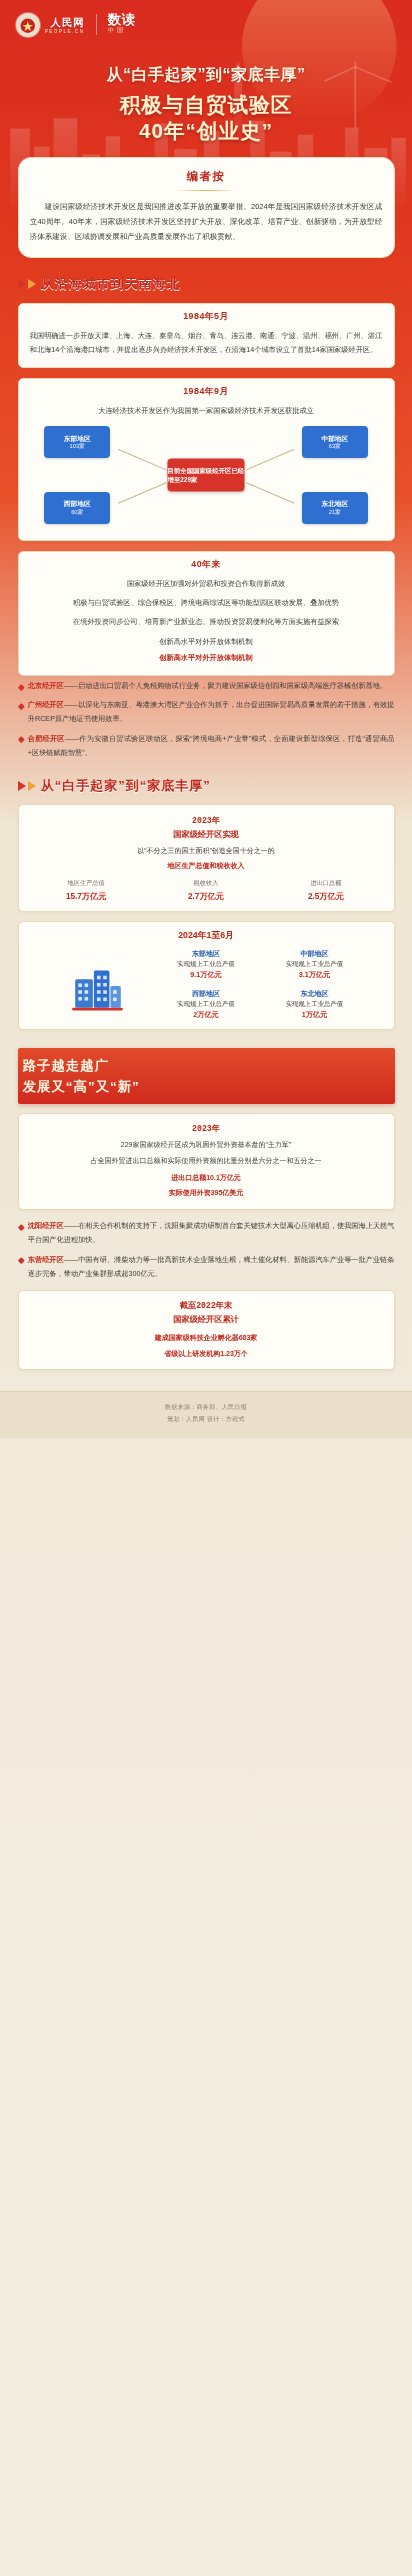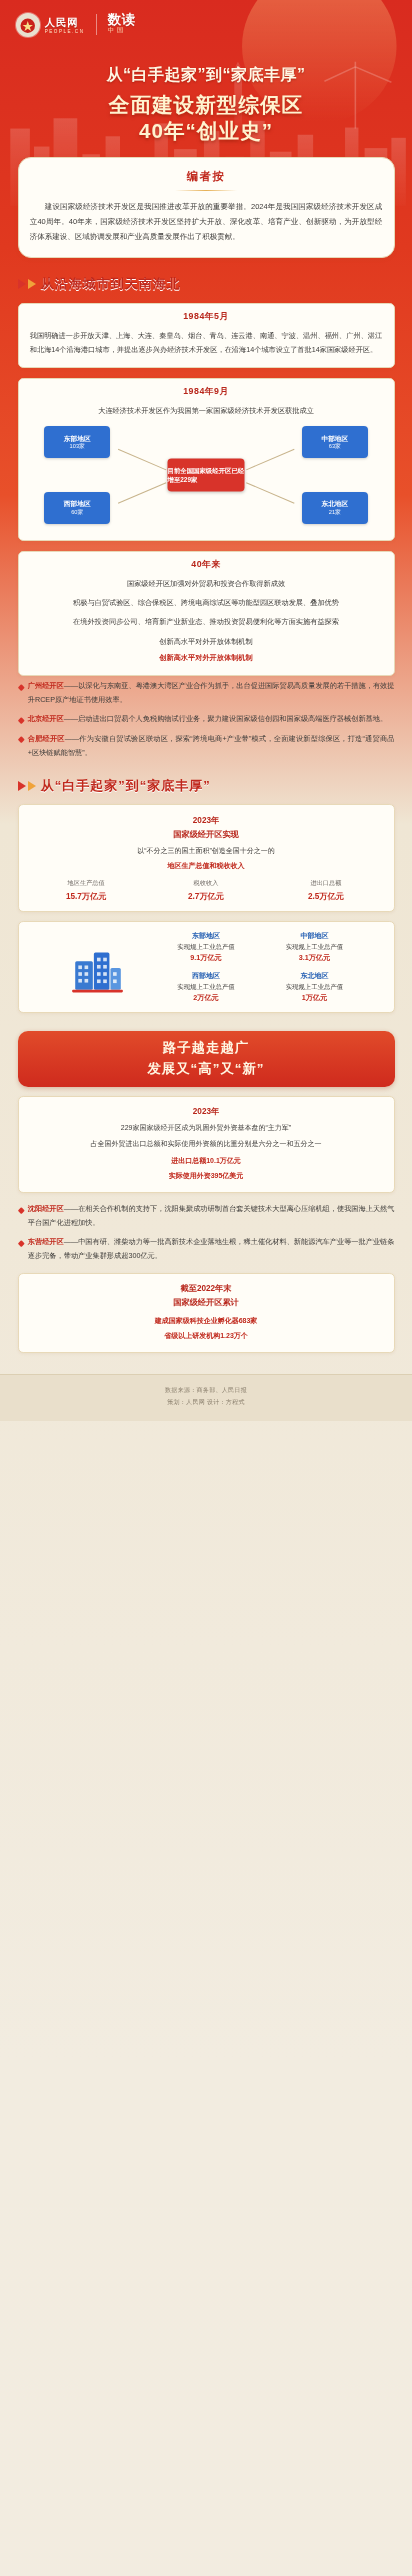--- a/index.html
+++ b/index.html
@@ -33,20 +33,21 @@
     width: 24px; height: 24px; border-radius: 50%;
     background: #e8e0cf;
     display: flex; align-items: center; justify-content: center;
     box-shadow: 0 0 0 1px rgba(255,255,255,.35);
   }
   .logo-circle svg { display:block; }
   .logo-text {
     color: #fff; font-size: 10.3px; font-weight: bold; letter-spacing: 1px;
     text-shadow: 0 0.5px 1px rgba(0,0,0,.25);
     line-height: 1.1;
+    text-align: right;
   }
   .logo-sub { color:#ffe9c9; font-size: 4.6px; letter-spacing: 1.5px; font-weight: normal; }
   .divider-v { width:0.5px; height:20.6px; background: rgba(255,255,255,.45); margin: 1px 2.1px 0 2.1px;}
   .brand2 { color:#fff; line-height:1.05; }
   .brand2 .big { font-size: 13.4px; font-weight: bold; letter-spacing:0.5px; text-shadow:0 0.5px 1px rgba(0,0,0,.2);}
   .brand2 .small { font-size: 6.2px; letter-spacing: 3.1px; color:#ffe2bb; }
 
   
   .skyline {
     position:absolute; top:0; left:0; width:412px; height:216px; z-index:1; opacity:.85;
@@ -122,23 +123,22 @@
   }
   .sec-head h2 {
     font-size: 13px; font-weight: bold; color: #c0281c; letter-spacing: 1px;
     text-shadow: 0 0.5px 0 #fff;
   }
 
   
   .ribbon {
     margin: 18.5px 0 5.2px 0;
     background: linear-gradient(180deg,#e14b2a,#cf2a1d);
-    border-radius: 10px;
+    border-radius: 2px;
     color: #fff6e2;
-    text-align: center;
     padding: 8.2px 5.2px;
     box-shadow: 0 1.5px 4.1px rgba(160,50,20,.25);
   }
   .ribbon .l1 { font-size: 13.4px; font-weight: bold; letter-spacing:1px; }
   .ribbon .l2 { font-size: 13.4px; font-weight: bold; letter-spacing:1px; margin-top:3.1px; }
 
   
   .tl-card {
     background:#fffdf7;
     border:0.5px solid #e8d9b8;
@@ -190,21 +190,21 @@
     content:""; position:absolute; left:1px; top:5.7px;
     width: 4.6px; height:4.6px; background:#d8332a; border-radius:1px; transform: rotate(45deg);
   }
   .b-title { font-weight:bold; color:#c0281c; }
 
   
   .stat-panel {
     background:#fffdf7; border:0.5px solid #e8d9b8; border-radius:5.2px;
     padding: 8.2px 10.3px 9.3px; margin-top: 9.3px; box-shadow:0 1px 3.1px rgba(150,90,40,.08);
   }
-  .stat-head { text-align:center; font-size:8.2px; font-weight:bold; color:#b8261b; line-height:1.7; }
+  .stat-head { text-align:center; font-size:8.2px; font-weight:bold; color:#b8261b; line-height:1.7;font-family:Liberation Mono, monospace; }
   .stat-sub { text-align:center; font-size:7px; color:#3c3a38; line-height:1.9; margin-top:2.1px; }
   .stat-row {
     display:flex; justify-content:space-between; gap:5.2px; margin-top:7.2px;
   }
   .stat-item { flex:1; text-align:center; }
   .stat-item .lbl { font-size:6.2px; color:#6b6560; }
   .stat-item .val { font-size:8.2px; font-weight:bold; color:#c0281c; margin-top:2.1px; }
 
   
   .quad {
@@ -290,21 +290,21 @@
     <div class="divider-v"></div>
     <div class="brand2">
       <div class="big">数读</div>
       <div class="small">中国</div>
     </div>
   </div>
 
   <div class="title-wrap">
     <div class="title-line1">从“白手起家”到“家底丰厚”</div>
     <div class="title-line2">
-      <span>全面建设新型综保区</span><br>
+      <span>积极与自贸试验区</span><br>
       <span>40年“创业史”</span>
     </div>
   </div>
 
   <div class="content">
 
     <div class="card">
       <div class="card-title">编者按</div>
       <div class="para">建设国家级经济技术开发区是我国推进改革开放的重要举措。2024年是我国国家级经济技术开发区成立40周年。40年来，国家级经济技术开发区坚持扩大开放、深化改革、培育产业、创新驱动，为开放型经济体系建设、区域协调发展和产业高质量发展作出了积极贡献。</div>
     </div>
@@ -363,24 +363,24 @@
         <p style="text-align:center">国家级经开区加强对外贸易和投资合作取得新成效</p>
         <p style="text-align:center;margin-top:5.2px">积极与自贸试验区、综合保税区、跨境电商综试区等功能型园区联动发展、叠加优势</p>
         <p style="text-align:center;margin-top:5.2px">在境外投资同步公司、培育新产业新业态、推动投资贸易便利化等方面实施有益探索</p>
         <p style="text-align:center;margin-top:5.2px">创新高水平对外开放体制机制</p>
         <p style="text-align:center;margin-top:2px;color:#c0281c;font-weight:bold">创新高水平对外开放体制机制</p>
       </div>
     </div>
 
     <ul class="bul">
       <li>
-        <span class="b-title">广州经开区</span><span>——以深化与东南亚、粤港澳大湾区产业合作为抓手，出台促进国际贸易高质量发展的若干措施，有效提升RCEP原产地证书使用效率。</span>
+        <span class="b-title">北京经开区</span><span>——启动进出口贸易个人免税购物试行业务，聚力建设国家级信创园和国家级高端医疗器械创新基地。</span>
       </li>
       <li>
-        <span class="b-title">北京经开区</span><span>——启动进出口贸易个人免税购物试行业务，聚力建设国家级信创园和国家级高端医疗器械创新基地。</span>
+        <span class="b-title">广州经开区</span><span>——以深化与东南亚、粤港澳大湾区产业合作为抓手，出台促进国际贸易高质量发展的若干措施，有效提升RCEP原产地证书使用效率。</span>
       </li>
       <li>
         <span class="b-title">合肥经开区</span><span>——作为安徽自贸试验区联动区，探索“跨境电商+产业带”模式，全面建设新型综保区，打造“通贸商品+区块链赋能智慧”。</span>
       </li>
     </ul>
 
     <div class="sec-head">
       <span class="mark"></span>
       <span class="mark2"></span>
       <h2>从“白手起家”到“家底丰厚”</h2>
@@ -402,20 +402,21 @@
           <div class="val">2.7万亿元</div>
         </div>
         <div class="stat-item">
           <div class="lbl">进出口总额</div>
           <div class="val">2.5万亿元</div>
         </div>
       </div>
     </div>
 
     <div class="quad">
+      <div class="qtitle">2024年1至6月</div>
       <div class="qgrid">
         <div class="qcell">
           <div class="nm">东部地区</div>
           <div>实现规上工业总产值</div>
           <div class="v">9.1万亿元</div>
         </div>
         <div class="qmid">
           <svg class="bldg" viewBox="0 0 110 110" aria-hidden="true">
             <rect x="12" y="45" width="34" height="55" rx="3" fill="#3a7ad1"></rect>
             <rect x="48" y="28" width="30" height="72" rx="3" fill="#2f6fd0"></rect>

